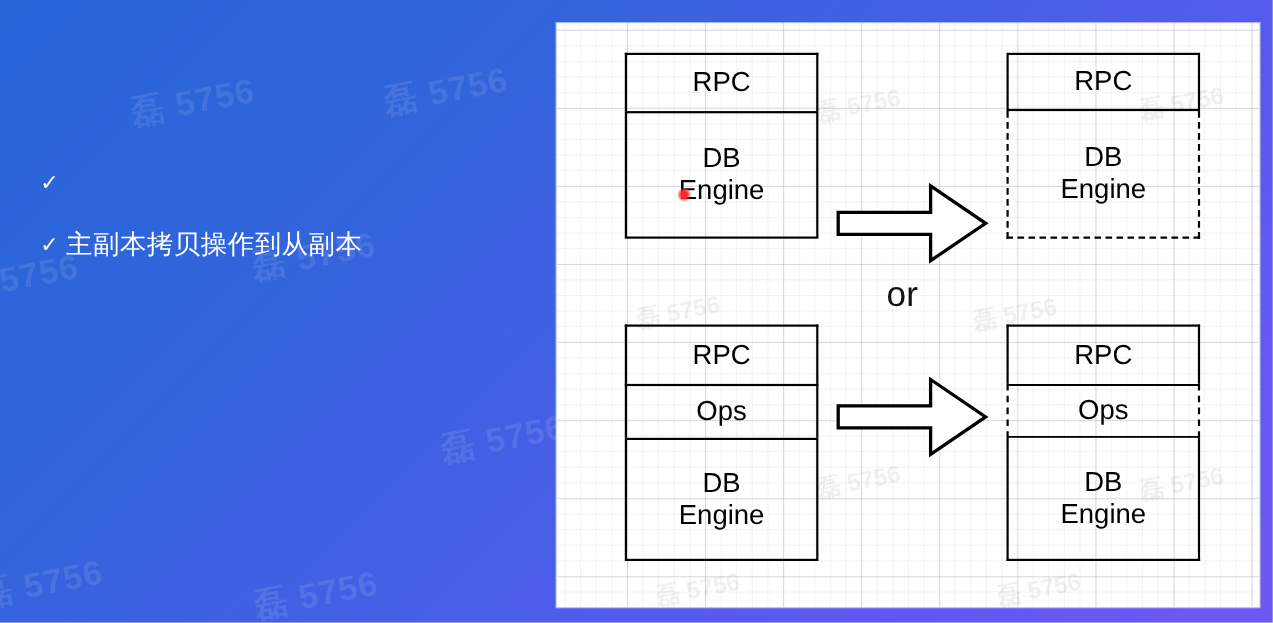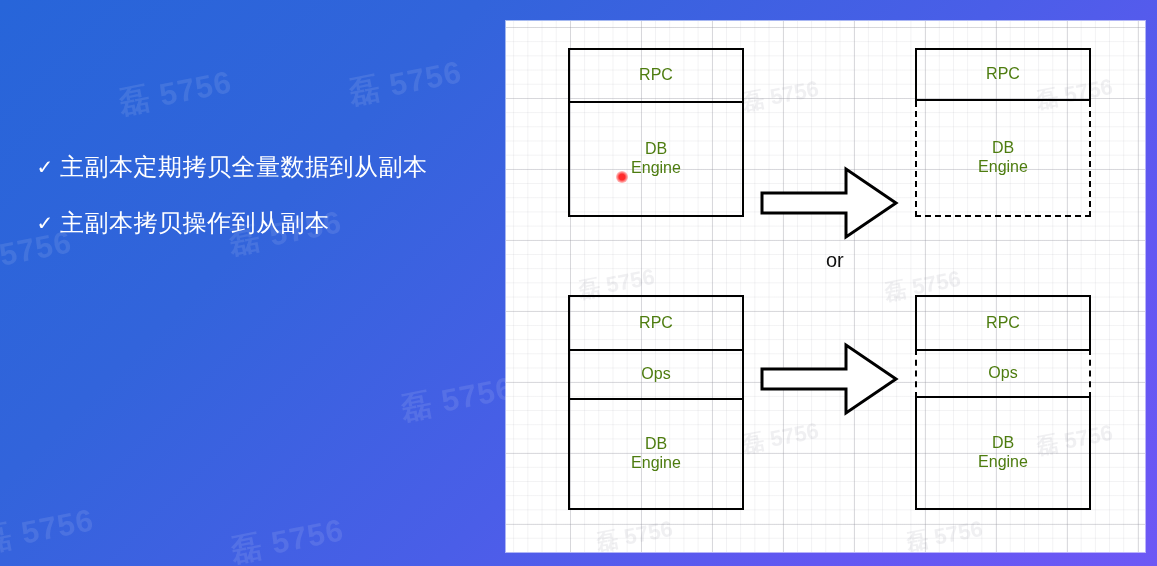--- a/index.html
+++ b/index.html
@@ -107,22 +107,22 @@
   .node {
     position: absolute;
     box-sizing: border-box;
   }
   .seg {
     box-sizing: border-box;
     display: flex;
     align-items: center;
     justify-content: center;
     text-align: center;
-    font-size: 16px;
-    color: #4d7c0f;
+    font-size: 25px;
+    color: #000000;
     line-height: 1.16;
     background: transparent;
   }
   .seg .seg-label { white-space: pre-line; }
 
   
   .b-solid     { border: 2.5px solid #000; }
   .b-solid-nb  { border: 2.5px solid #000; border-bottom: none; }
   .b-solid-nt  { border: 2.5px solid #000; border-top: none; }
   .b-dash-nt   { border: 2.5px dashed #000; border-top: none; }
@@ -170,21 +170,20 @@
     <span class="bg-wm" style="left:-42px;  top:232px;">磊 5756</span>
     <span class="bg-wm" style="left:228px;  top:212px;">磊 5756</span>
     <span class="bg-wm" style="left:-20px;  top:510px;">磊 5756</span>
     <span class="bg-wm" style="left:230px;  top:520px;">磊 5756</span>
     <span class="bg-wm" style="left:400px;  top:378px;">磊 5756</span>
   </div>
 
   <div id="bullets">
     <div class="bullet-row">
       <span class="bullet-check">✓</span>
-      <span class="bullet-text">主副本定期拷贝全量数据到从副本</span>
     </div>
     <div class="bullet-row">
       <span class="bullet-check">✓</span>
       <span class="bullet-text">主副本拷贝操作到从副本</span>
     </div>
   </div>
 
   <div id="panel">
     <div id="panel-grid"></div>
 
@@ -216,21 +215,21 @@
 Engine</span>
       </div>
     </div>
 
     <div class="arrow-wrap" style="left:254px; top:144px;">
       <svg width="140" height="76" viewBox="0 0 140 76">
         <path d="M2 28 L86 28 L86 4 L136 38 L86 72 L86 48 L2 48 Z" fill="#ffffff" stroke="#000000" stroke-width="3" stroke-linejoin="miter"></path>
       </svg>
     </div>
 
-    <div style="position:absolute; left:320px; top:228px; font-size:20px; color:#111;">or</div>
+    <div style="position:absolute; left:300px; top:228px; font-size:32px; color:#111;">or</div>
 
     <div class="node" style="left:62px; top:274px; width:176px;">
       <div class="seg b-solid-nb" style="height:54px;">
         <span class="seg-label">RPC</span>
       </div>
       <div class="seg b-solid-nb" style="height:49px;">
         <span class="seg-label">Ops</span>
       </div>
       <div class="seg b-solid" style="height:112px;">
         <span class="seg-label">DB

